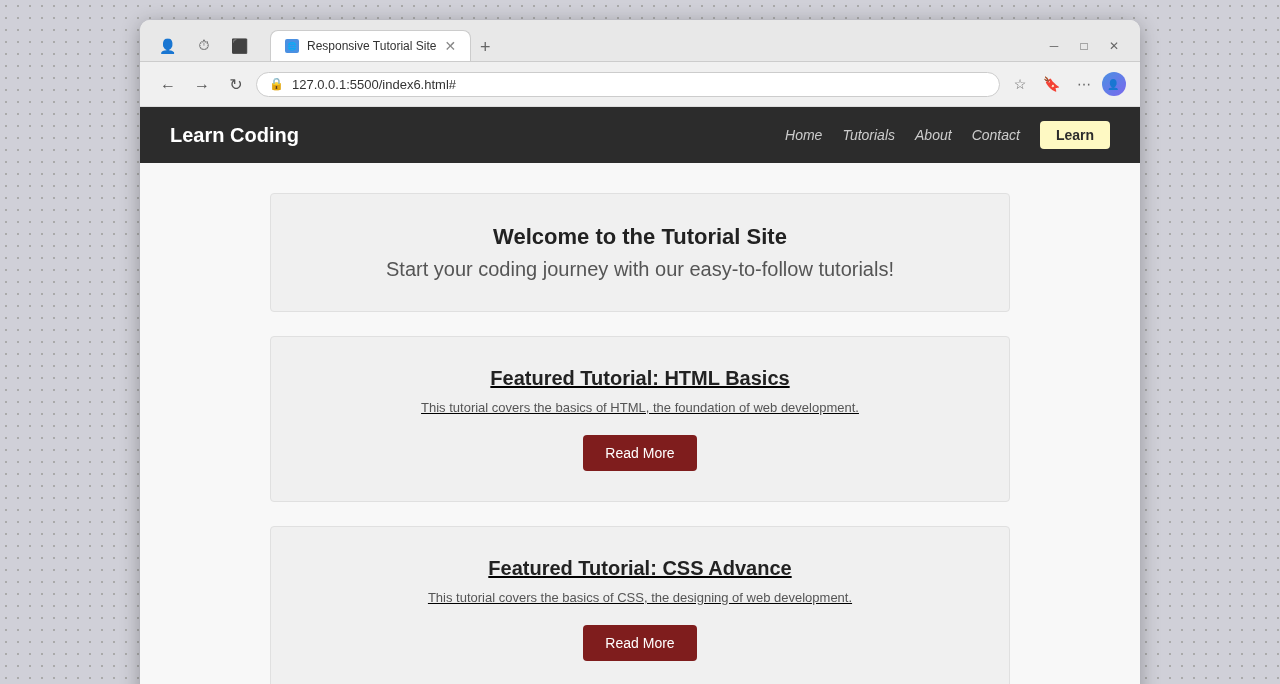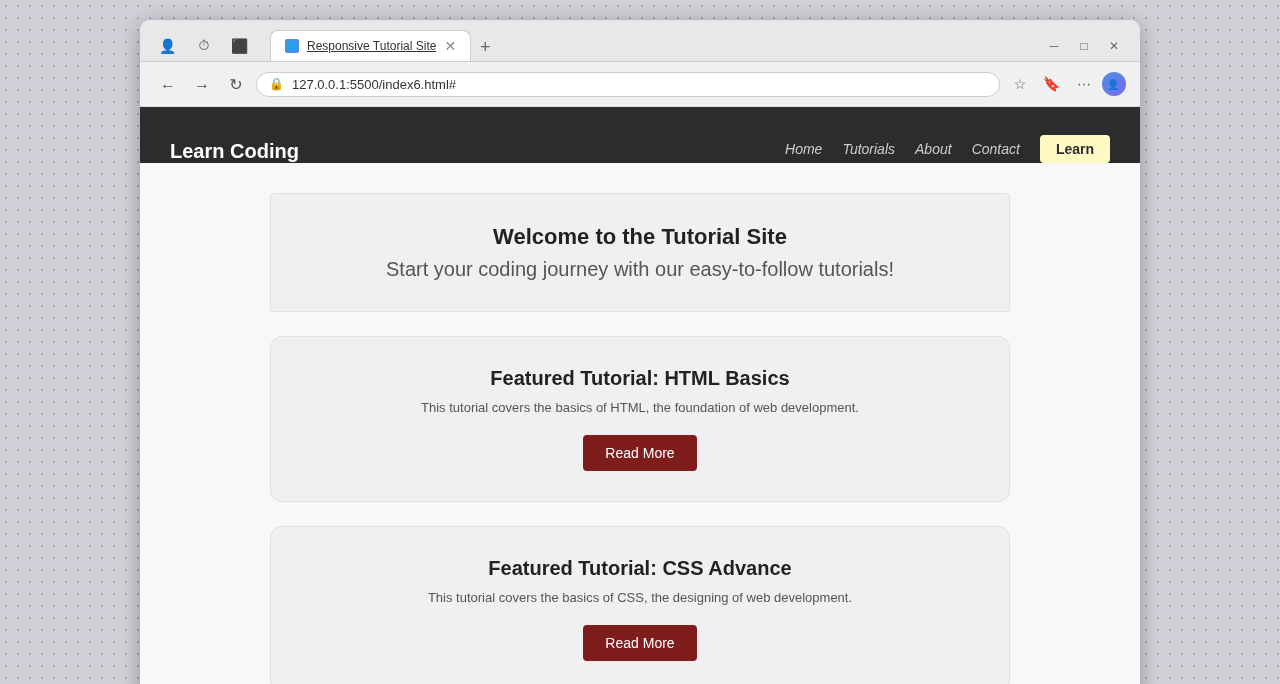--- a/index.html
+++ b/index.html
@@ -82,21 +82,21 @@
       background: #4a90e2;
       border-radius: 2px;
       display: flex;
       align-items: center;
       justify-content: center;
       font-size: 8px;
       color: white;
       flex-shrink: 0;
     }
 
-    .tab-title { flex: 1; overflow: hidden; text-overflow: ellipsis; white-space: nowrap; text-decoration: underline; }
+    .tab-title { flex: 1; overflow: hidden; text-overflow: ellipsis; white-space: nowrap; }
     .tab-close { font-size: 14px; color: #888; cursor: pointer; }
 
     .new-tab-btn {
       width: 28px;
       height: 28px;
       border: none;
       background: transparent;
       cursor: pointer;
       font-size: 18px;
       color: #666;
@@ -205,21 +205,21 @@
     
     .page-content {
       background: #f8f8f8;
       min-height: 500px;
     }
 
     
     .site-nav {
       background: #2c2c2c;
       display: flex;
-      align-items: flex-end;
+      align-items: center;
       padding: 0 30px;
       height: 56px;
     }
 
     .site-logo {
       color: #fff;
       font-size: 20px;
       font-weight: bold;
       flex: 1;
     }
@@ -275,23 +275,24 @@
     }
 
     .hero-subtitle {
       font-size: 20px;
       color: #555;
     }
 
     .tutorial-card {
       background: #f0f0f0;
       border: 1px solid #e0e0e0;
-      border-radius: 12px;
+      border-radius: 4px;
       padding: 30px 20px;
       text-align: center;
+      text-decoration: underline;
     }
 
     .tutorial-title {
       font-size: 20px;
       font-weight: bold;
       color: #222;
       margin-bottom: 10px;
     }
 
     .tutorial-desc {

